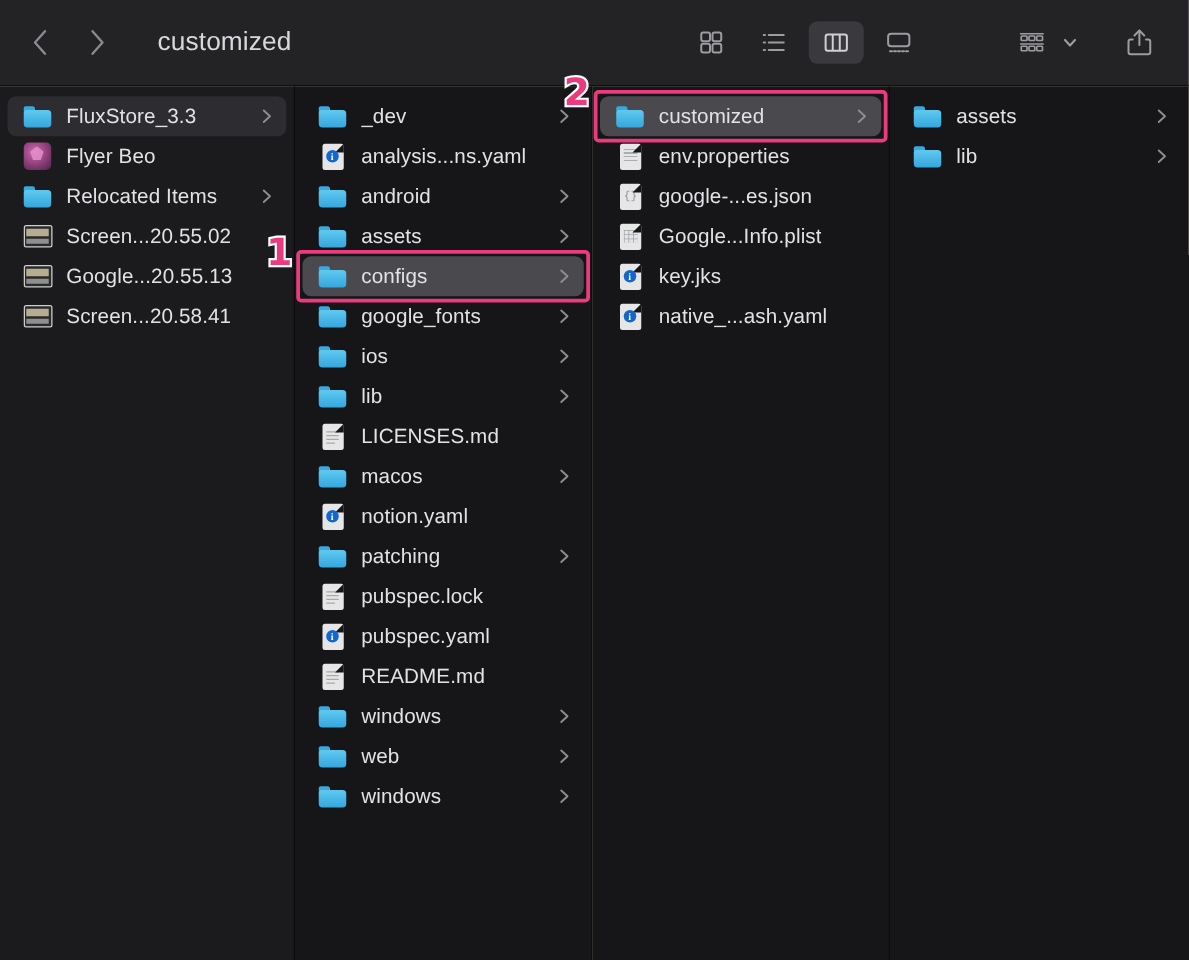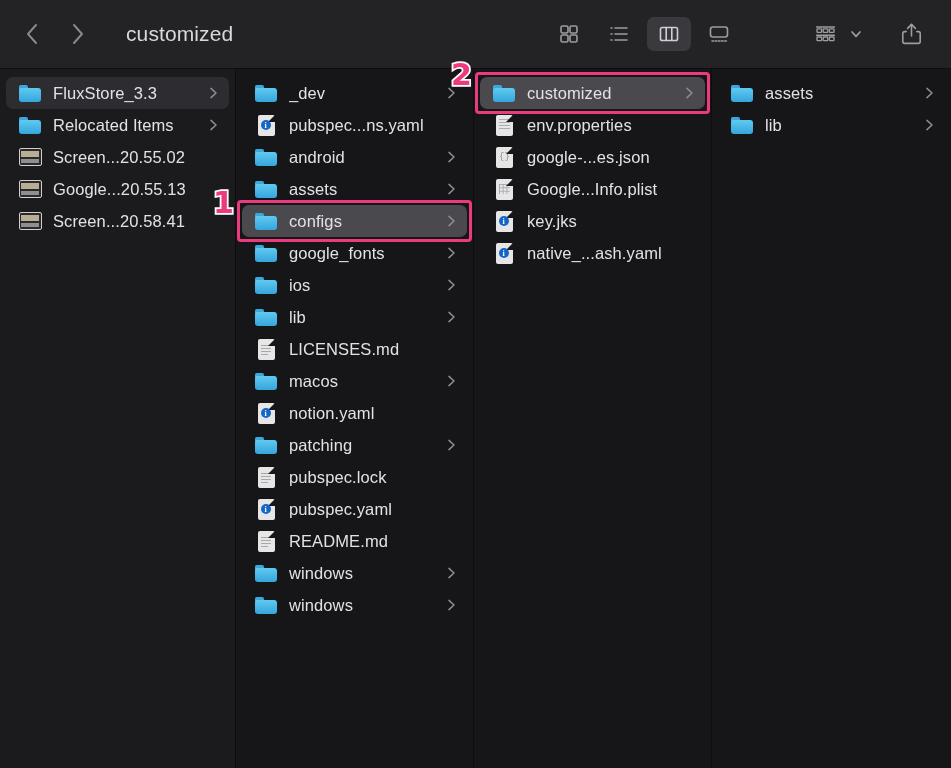--- a/index.html
+++ b/index.html
@@ -322,20 +322,26 @@
           </span>
           <span class="label">FluxStore_3.3</span>
           <span class="disc">
             <svg width="11" height="14" viewBox="0 0 11 14">
               <path d="M3 2.4 L8 7 L3 11.6" fill="none" stroke="currentColor" stroke-width="1.5" stroke-linecap="round" stroke-linejoin="round"></path>
             </svg>
           </span>
         </div>
         <div class="row">
           <span class="ico">
+            <span class="appico"></span>
+          </span>
+          <span class="label">Flyer Beo</span>
+        </div>
+        <div class="row">
+          <span class="ico">
             <span class="folder">
               <span class="tab"></span>
               <span class="bd"></span>
             </span>
           </span>
           <span class="label">Relocated Items</span>
           <span class="disc">
             <svg width="11" height="14" viewBox="0 0 11 14">
               <path d="M3 2.4 L8 7 L3 11.6" fill="none" stroke="currentColor" stroke-width="1.5" stroke-linecap="round" stroke-linejoin="round"></path>
             </svg>
@@ -383,21 +389,21 @@
               <path d="M3 2.4 L8 7 L3 11.6" fill="none" stroke="currentColor" stroke-width="1.5" stroke-linecap="round" stroke-linejoin="round"></path>
             </svg>
           </span>
         </div>
         <div class="row">
           <span class="ico">
             <span class="doc blue-badge">
               <span class="ib">i</span>
             </span>
           </span>
-          <span class="label">pubspec...ns.yaml</span>
+          <span class="label">analysis...ns.yaml</span>
         </div>
         <div class="row">
           <span class="ico">
             <span class="folder">
               <span class="tab"></span>
               <span class="bd"></span>
             </span>
           </span>
           <span class="label">android</span>
           <span class="disc">
@@ -567,20 +573,34 @@
             </svg>
           </span>
         </div>
         <div class="row">
           <span class="ico">
             <span class="folder">
               <span class="tab"></span>
               <span class="bd"></span>
             </span>
           </span>
+          <span class="label">web</span>
+          <span class="disc">
+            <svg width="11" height="14" viewBox="0 0 11 14">
+              <path d="M3 2.4 L8 7 L3 11.6" fill="none" stroke="currentColor" stroke-width="1.5" stroke-linecap="round" stroke-linejoin="round"></path>
+            </svg>
+          </span>
+        </div>
+        <div class="row">
+          <span class="ico">
+            <span class="folder">
+              <span class="tab"></span>
+              <span class="bd"></span>
+            </span>
+          </span>
           <span class="label">windows</span>
           <span class="disc">
             <svg width="11" height="14" viewBox="0 0 11 14">
               <path d="M3 2.4 L8 7 L3 11.6" fill="none" stroke="currentColor" stroke-width="1.5" stroke-linecap="round" stroke-linejoin="round"></path>
             </svg>
           </span>
         </div>
       </div>
     <div class="col" id="col1">
         <div class="row sel-grey">

